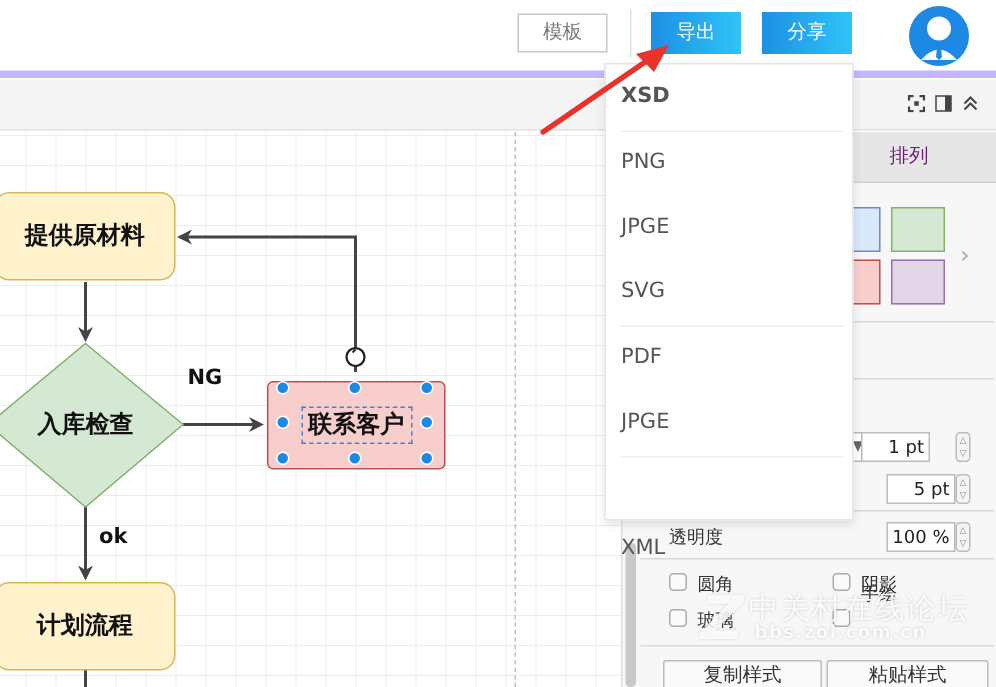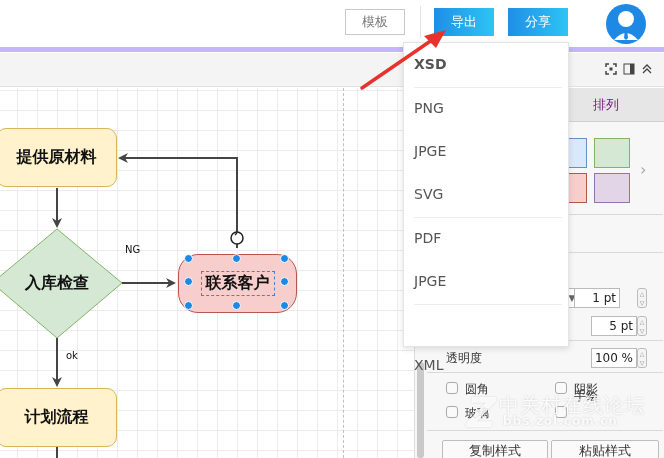--- a/index.html
+++ b/index.html
@@ -22,22 +22,22 @@
 
   
   .canvas { position: absolute; left: 0; top: 88px; width: 414px; height: 370px;
     background-color: #fff;
     background-image: linear-gradient(#ececec 1px, transparent 1px), linear-gradient(90deg, #ececec 1px, transparent 1px);
     background-size: 20px 20px; background-position: -3px 2px; overflow: hidden; }
   .page-guide { position: absolute; left: 343px; top: 0; width: 0; height: 370px; border-left: 1px dashed #c0c0c0; }
 
   .shape { position: absolute; display: flex; align-items: center; justify-content: center; font-weight: bold; font-size: 16px; color: #111; }
   .sh-yellow { background: #fff2cc; border: 1px solid #d6b656; border-radius: 10px; }
-  .sh-red { background: #f8cecc; border: 1px solid #b85450; border-radius: 20px; }
-  .label-txt { position: absolute; font-weight: normal; font-size: 10px; color: #111; }
+  .sh-red { background: #f8cecc; border: 1px solid #b85450; border-radius: 4px; }
+  .label-txt { position: absolute; font-weight: bold; font-size: 14px; color: #111; }
 
   .handle { position: absolute; width: 9px; height: 9px; border-radius: 50%; background: #1e88e5; border: 1px solid #fff; }
 
   
   .panel { position: absolute; left: 414px; top: 88px; width: 250px; height: 370px; background: #f7f7f7; border-left: 1px solid #ddd; }
   .scrollbar-v { position: absolute; left: 417px; top: 362px; width: 7px; height: 96px; background: #c9c9c9; border-radius: 3px; }
   .tabs { position: absolute; left: 0; top: 0; width: 250px; height: 34px; background: #e6e6e6; border-bottom: 1px solid #d0d0d0; }
   .tab-arrange { position: absolute; left: 143px; top: 0; width: 95px; height: 34px; border-left: 1px solid #d0d0d0; text-align: center; line-height: 34px; font-size: 13px; color: #701a75; }
   .swatch { position: absolute; width: 36px; height: 30px; }
   .chev-right { position: absolute; left: 225px; top: 72px; color: #aaa; font-size: 16px; }

